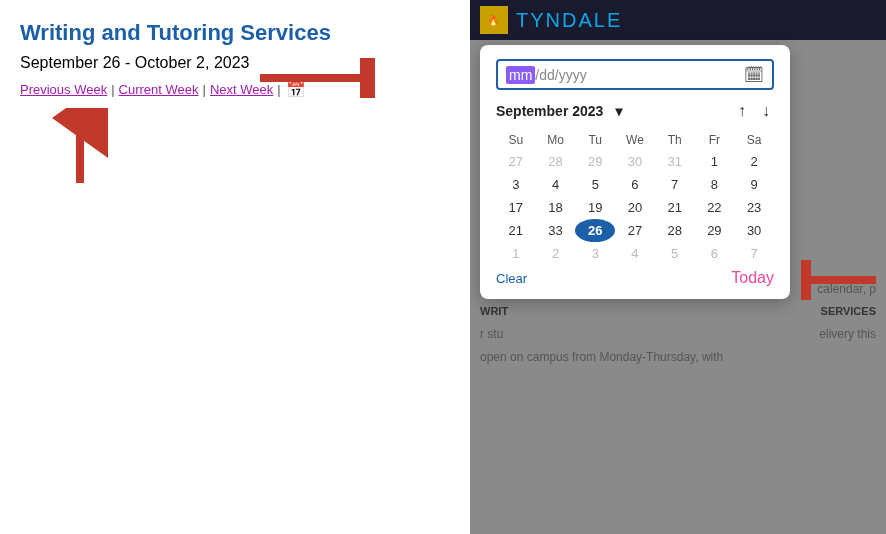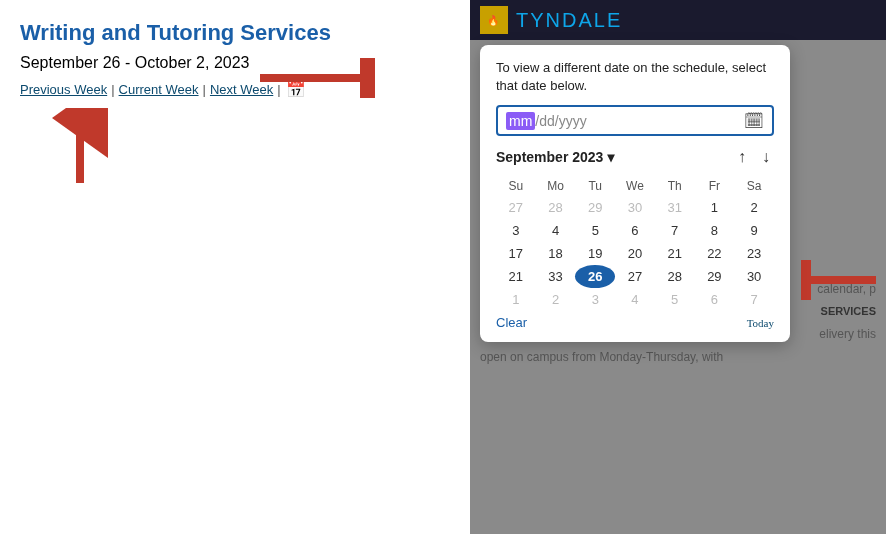--- a/index.html
+++ b/index.html
@@ -40,21 +40,21 @@
 
     .nav-links {
       display: flex;
       align-items: center;
       gap: 2px;
       font-size: 13px;
       margin-bottom: 20px;
     }
 
     .nav-links a {
-      color: #0c4a6e;
+      color: #a21caf;
       text-decoration: underline;
       cursor: pointer;
     }
 
     .nav-links .separator {
       color: #555;
       margin: 0 2px;
     }
 
     .calendar-icon {
@@ -164,21 +164,21 @@
       justify-content: space-between;
       margin-bottom: 8px;
     }
 
     .cal-month-label {
       font-size: 14px;
       font-weight: bold;
       color: #222;
       display: flex;
       align-items: center;
-      gap: 4px;
+      gap: 12px;
       cursor: pointer;
     }
 
     .cal-nav {
       display: flex;
       gap: 8px;
     }
 
     .cal-nav-btn {
       background: none;
@@ -231,26 +231,25 @@
 
     .cal-clear {
       color: #1a5fa8;
       font-size: 13px;
       cursor: pointer;
       background: none;
       border: none;
     }
 
     .cal-today {
-      color: #0c4a6e;
-      font-size: 11px;
+      color: #ec4899;
+      font-size: 16px;
       cursor: pointer;
       background: none;
       border: none;
-      font-family: Liberation Serif, serif;
     }
 
     
     .bg-text {
       position: absolute;
       top: 280px;
       left: 0;
       right: 0;
       padding: 0 10px;
       font-size: 12px;
@@ -334,21 +333,20 @@
       <span class="bold-services">SERVICES</span>
     </div>
     <div style="display:flex; justify-content:space-between; margin-bottom:4px;">
       <span>r stu</span>
       <span>elivery this</span>
     </div>
     <div>open on campus from Monday-Thursday, with</div>
   </div>
 
   <div class="calendar-popup">
-    <div class="popup-instruction">To view a different date on the schedule, select that date below.</div>
 
     <div class="date-input-wrapper">
       <span class="date-input-mm">mm</span>
       <span class="date-input-rest">/dd/yyyy</span>
       <span class="date-input-icon">🗓</span>
     </div>
 
     <div class="cal-header">
       <div class="cal-month-label">
         <span>September 2023</span>

